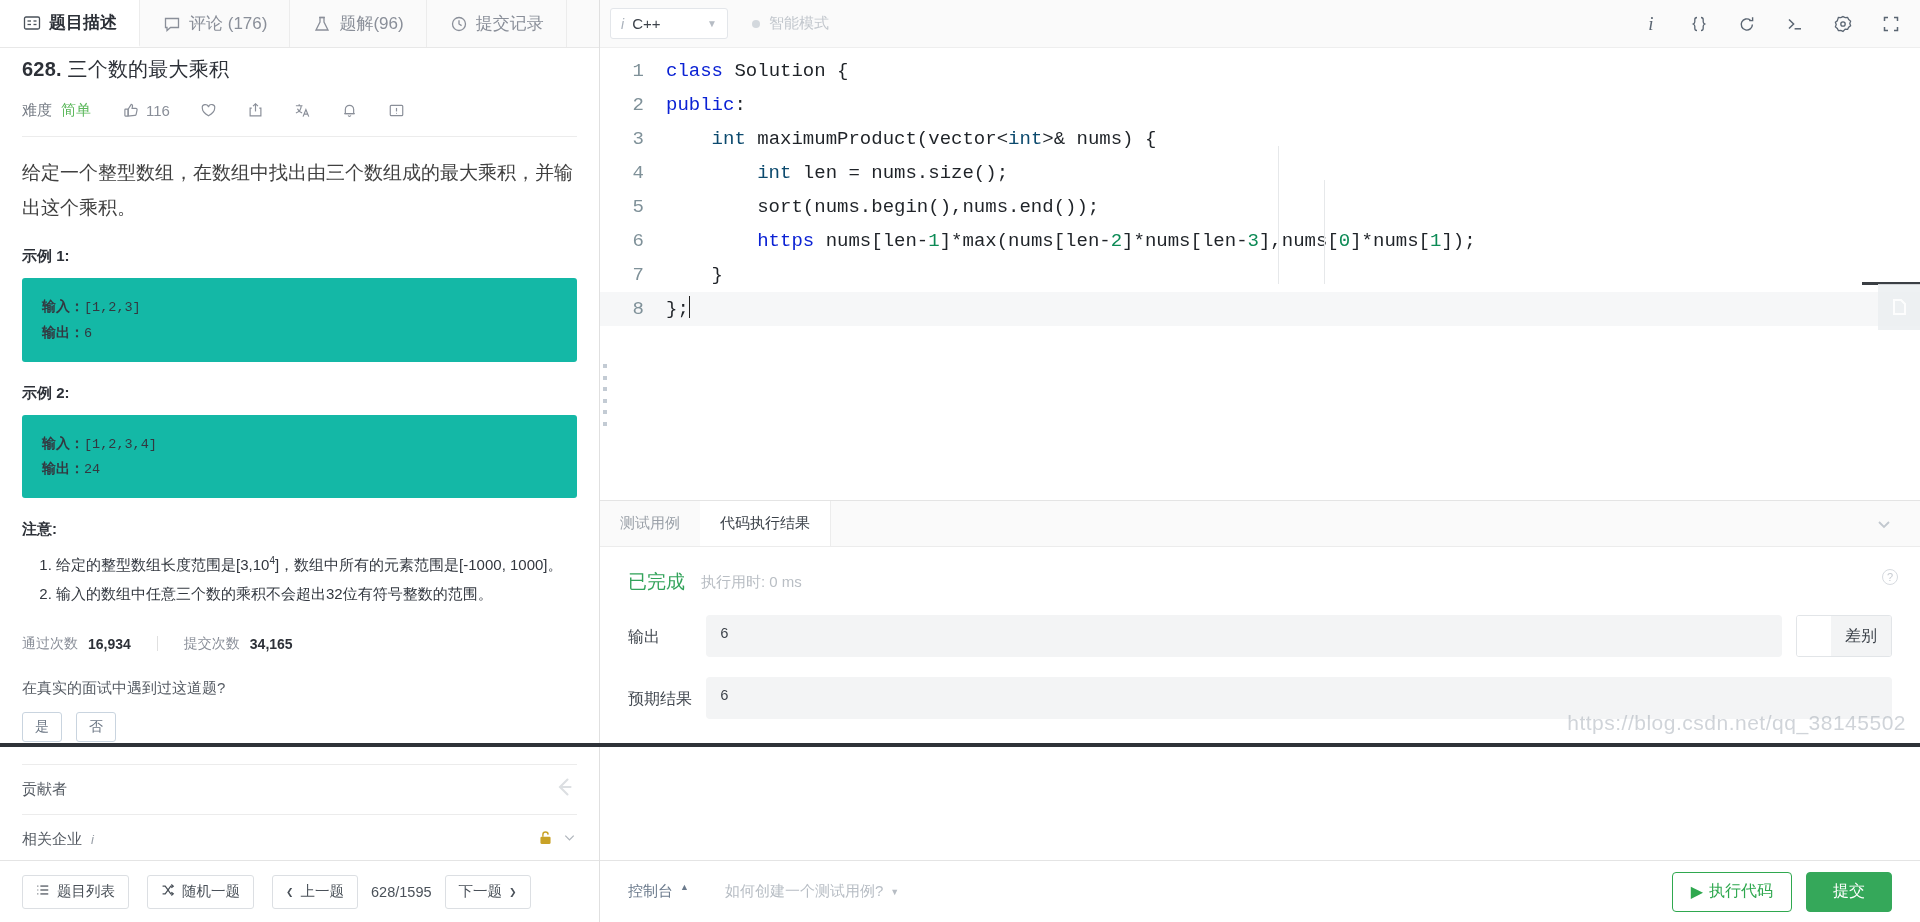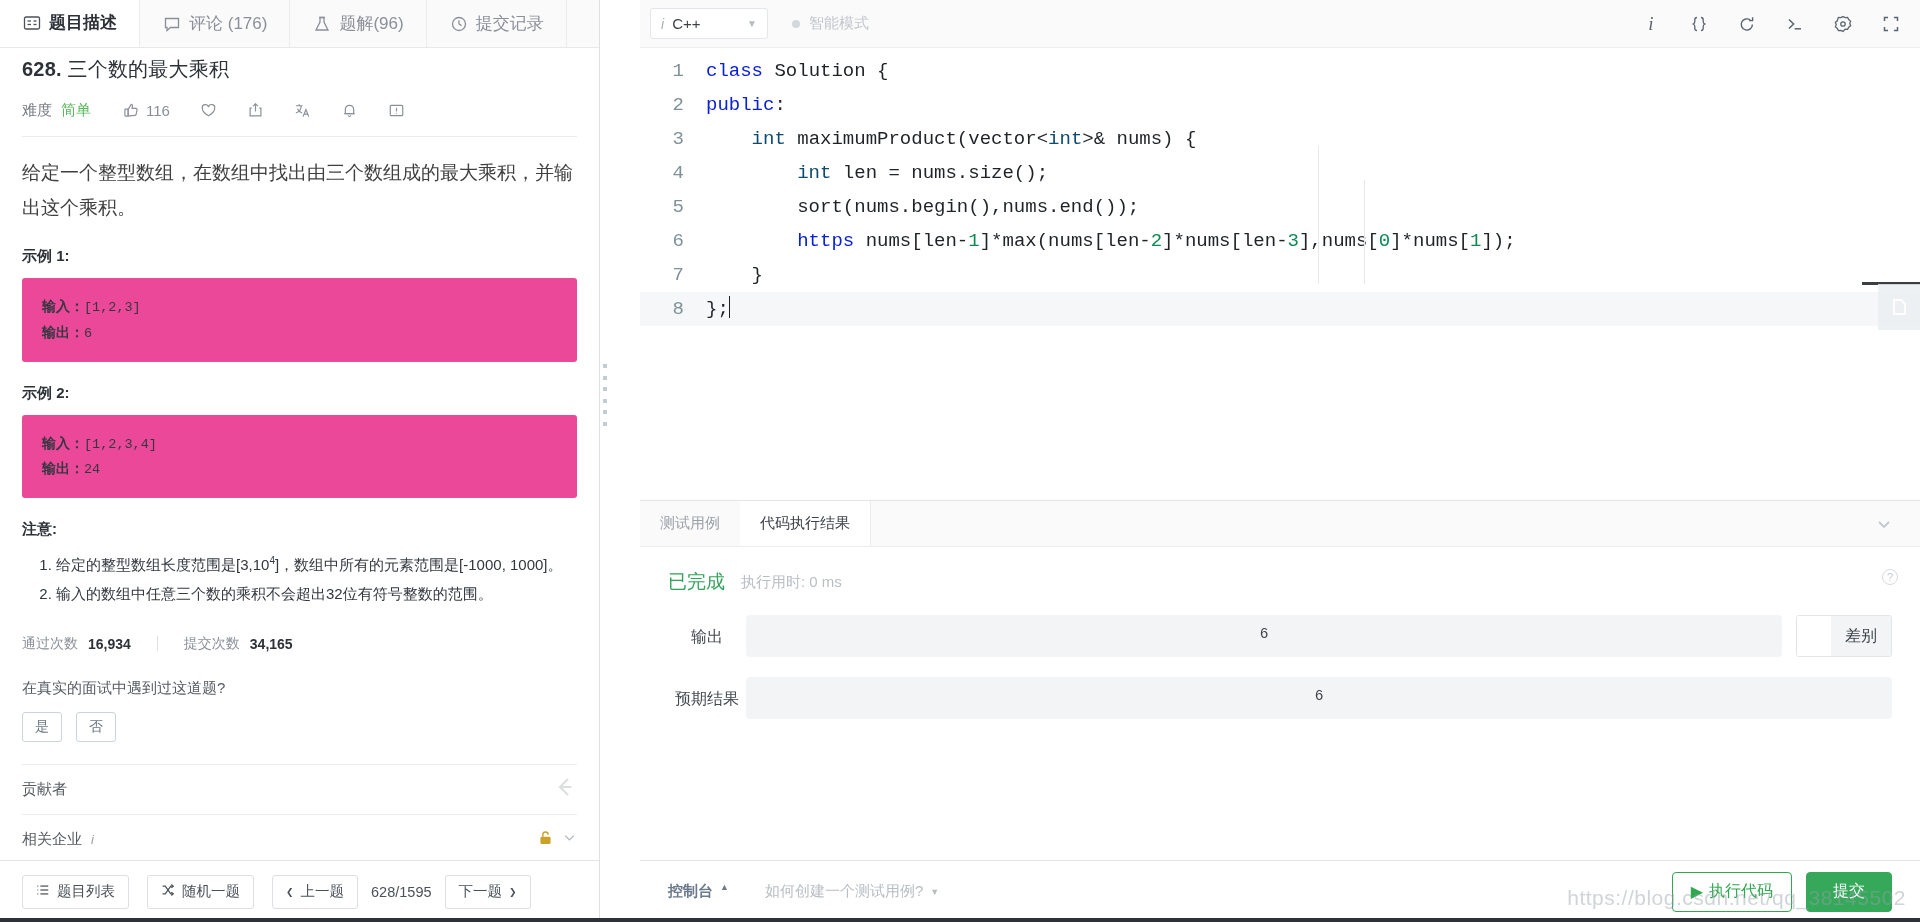--- a/index.html
+++ b/index.html
@@ -2,21 +2,21 @@
 <html><head>
 <meta charset="utf-8">
 <style>
   * { box-sizing: border-box; margin: 0; padding: 0; }
   html, body {
     width: 1920px; height: 922px;
     font-family: "Liberation Sans", "DejaVu Sans", sans-serif;
     background: #ffffff;
     overflow: hidden;
   }
-  .app { width: 1920px; height: 922px; display: flex; position: relative; gap: 40px; }
+  .app { width: 1920px; height: 747px; display: flex; position: relative; }
 
   
   .left-panel {
     width: 600px; height: 922px;
     display: flex; flex-direction: column;
     background: #fff;
     border-right: 1px solid #e0e0e0;
     position: relative;
   }
   .left-tabs {
@@ -57,21 +57,21 @@
     margin-right: 30px; color: #8a8f99; cursor: pointer;
   }
   .meta-row .mitem:last-child { margin-right: 0; }
   .meta-row svg { display: block; }
 
   .divider { height: 1px; background: #ececec; margin: 16px 0 0 0; }
 
   .desc { font-size: 19px; line-height: 1.85; color: #404040; margin-top: 18px; }
   .sec-h { font-size: 15px; font-weight: bold; color: #2d3138; margin-top: 22px; }
   .example-box {
-    background: #ec4899; border-radius: 3px; padding: 16px 20px;
+    background: #14b8a6; border-radius: 3px; padding: 16px 20px;
     margin-top: 12px; font-size: 14px; line-height: 1.75; color: #333840;
   }
   .example-box .k { font-weight: bold; }
   .example-box .v { font-family: "Liberation Mono", "DejaVu Sans Mono", monospace; font-size: 13.5px; }
   .notes { margin-top: 12px; font-size: 15px; line-height: 1.8; color: #333840; }
   .notes ol { padding-left: 34px; }
   .notes li { margin-bottom: 2px; }
   sup { font-size: 10px; vertical-align: super; }
 
   .counts { display: flex; align-items: center; margin-top: 28px; font-size: 14px; color: #8a8f99; }
@@ -172,21 +172,21 @@
     position: absolute; width: 1px; background: #e6e8ea;
   }
   .ghost-box {
     position: absolute; right: 0px; top: 236px; width: 42px; height: 46px;
     background: #eceff1; opacity: .85;
     display:flex; align-items:center; justify-content:center;
   }
   .ghost-bar { position: absolute; right: 0; top: 234px; width: 58px; height: 3px; background: #3b3f44; }
 
   
-  .result-panel { flex: 0 0 360px; height: 360px; border-top: 1px solid #e4e4e4; display: flex; flex-direction: column; background:#fff;text-align:center;}
+  .result-panel { flex: 0 0 360px; height: 360px; border-top: 1px solid #e4e4e4; display: flex; flex-direction: column; background:#fff;}
   .result-tabs {
     height: 46px; flex: 0 0 46px; display: flex; align-items: stretch;
     background: #fafafa; border-bottom: 1px solid #ececec; position: relative;
   }
   .rtab {
     display: flex; align-items: center; padding: 0 20px;
     font-size: 15px; color: #9aa0a8; cursor: pointer; white-space: nowrap;
   }
   .rtab.active { background: #fff; color: #3c424a; border-right: 1px solid #ececec; }
   .rtab-collapse { margin-left: auto; display: flex; align-items: center; padding: 0 26px; color: #c2c8cf; cursor: pointer; }
@@ -217,21 +217,21 @@
   .diff-knob { width: 34px; background: #fff; }
   .diff-label {
     display: flex; align-items: center; padding: 0 14px;
     background: #f3f4f5; color: #3c424a; font-size: 16px; cursor: pointer;
   }
 
   .right-bottom {
     flex: 0 0 62px; height: 62px; border-top: 1px solid #e4e4e4;
     display: flex; align-items: center; padding: 0 28px; background: #fff; gap: 36px;
   }
-  .console-link { display: inline-flex; align-items: flex-start; gap: 7px; font-size: 15px; color: #6b7a8c; cursor: pointer; font-weight: bold; }
+  .console-link { display: inline-flex; align-items: flex-start; gap: 7px; font-size: 15px; color: #6b7a8c; cursor: pointer; }
   .howto-link { display: inline-flex; align-items: center; gap: 7px; font-size: 15px; color: #b7bdc4; cursor: pointer; }
   .rb-actions { margin-left: auto; display: flex; align-items: center; gap: 14px; }
   .btn-run {
     display: inline-flex; align-items: center; gap: 6px;
     height: 40px; padding: 0 18px; border-radius: 4px;
     border: 1px solid #2fa84f; background: #fff; color: #2fa84f;
     font-size: 16px; cursor: pointer; font-family: inherit;
   }
   .btn-submit {
     display: inline-flex; align-items: center; justify-content: center;

